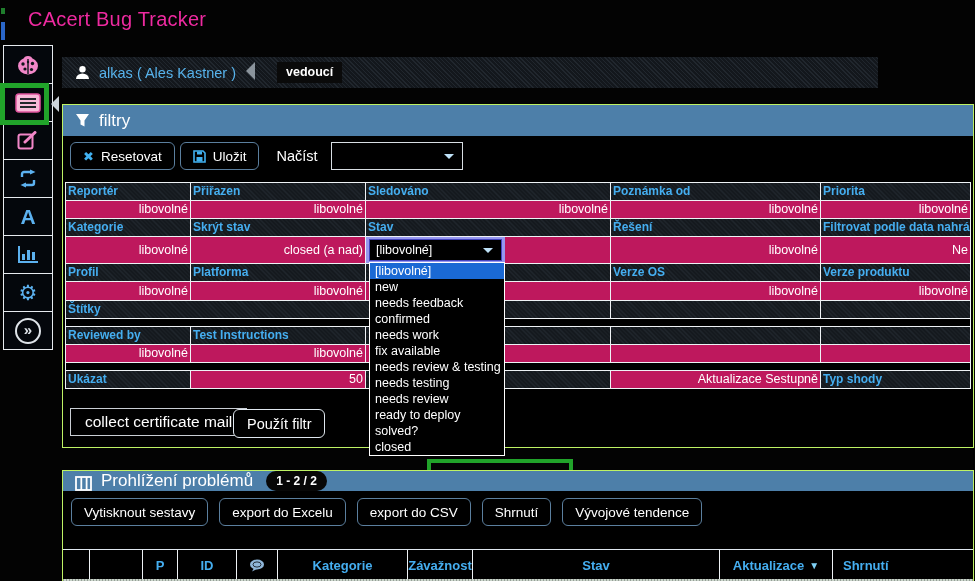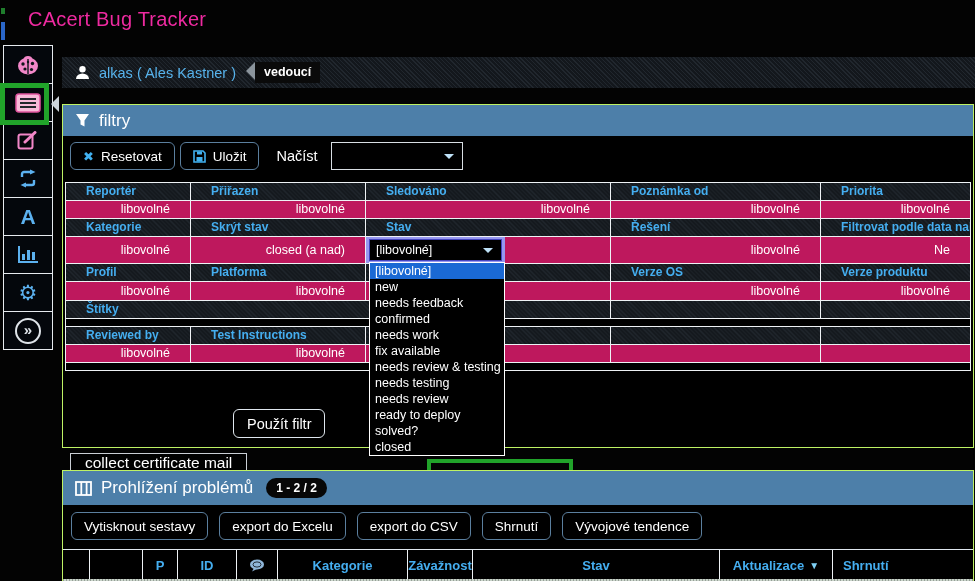--- a/index.html
+++ b/index.html
@@ -21,61 +21,61 @@
   .collapse-circle{width:22px;height:22px;border:2px solid #dfe4e9;border-radius:50%;color:#dfe4e9;
                    font-size:15px;line-height:19px;text-align:center;font-weight:bold;}
   #active-arrow{position:absolute;left:51px;top:96px;width:0;height:0;
                 border-top:8px solid transparent;border-bottom:8px solid transparent;border-right:8px solid #ccd3da;}
   
   .annot{position:absolute;pointer-events:none;box-sizing:border-box;}
   #annot-sidebar{left:0;top:83px;width:49px;height:42px;border:5px solid #21a32a;}
   #annot-apply{left:222px;top:400px;width:102px;height:47px;border:4px solid #e80c0c;}
   #annot-options{left:364px;top:354px;width:146px;height:56px;border:4px solid #21a32a;}
   
-  #userbar{position:absolute;left:62px;top:57px;width:913px;height:31px;display:flex;align-items:center;padding-left:13px;box-sizing:border-box;}
+  #userbar{position:absolute;left:62px;top:57px;width:816px;height:31px;display:flex;align-items:center;padding-left:13px;box-sizing:border-box;}
   #username{color:#57b3ec;font-size:14.5px;margin-left:9px;}
-  #role-wrap{display:flex;align-items:flex-start;margin-left:10px;}
+  #role-wrap{display:flex;align-items:flex-start;margin-left:10px;gap:22px;}
   #role-arrow{width:0;height:0;border-top:9px solid transparent;border-bottom:9px solid transparent;border-right:9px solid #8b949c;}
   #role-badge{background:#0a0a0a;color:#fff;font-size:12.5px;font-weight:bold;padding:3px 9px 4px;}
   
   .panel{position:absolute;left:62px;width:912px;box-sizing:border-box;border:1px solid #bef264;background:#000;}
   #filter-panel{top:104px;height:344px;}
   #issues-panel{top:470px;height:111px;border-bottom:none;}
   .panel-header{height:31px;background:#4d7fa9;display:flex;align-items:center;gap:9px;padding-left:12px;color:#fff;}
   .panel-title{font-size:17px;color:#fff;}
-  #issues-panel .panel-header{height:34px;}
+  #issues-panel .panel-header{height:20px;align-items:flex-end;}
   .count-badge{background:#070707;color:#fff;font-size:12px;font-weight:bold;border-radius:10px;padding:3px 10px;margin-left:4px;}
   
   .btn{display:inline-flex;align-items:center;gap:7px;background:#000;border:1px solid #5b7f9e;border-radius:6px;
        color:#fff;font-size:13.5px;padding:0 12px;height:28px;box-sizing:border-box;cursor:pointer;
        font-family:"Liberation Sans","DejaVu Sans",sans-serif;}
   .btn .bicon{color:#41b1f0;font-size:13px;line-height:1;}
   #filter-toolbar{display:flex;align-items:center;margin:6px 0 0 7px;gap:5px;}
   #load-label{color:#fff;font-size:14.5px;margin:0 8px 0 12px;}
   #load-select{width:132px;height:28px;background:#000;border:1px solid #d8dee3;position:relative;box-sizing:border-box;}
   .sel-chevron{position:absolute;right:8px;top:50%;margin-top:-2px;width:0;height:0;
                border-left:5px solid transparent;border-right:5px solid transparent;border-top:5px solid #bfe2f8;}
   
   #filter-table{position:absolute;left:2px;top:77px;border-collapse:collapse;table-layout:fixed;width:905px;}
-  #filter-table td{border:1px solid #eef2f5;padding:1px 20px;line-height:15px;overflow:hidden;white-space:nowrap;}
+  #filter-table td{border:1px solid #eef2f5;padding:1px 2px;line-height:15px;overflow:hidden;white-space:nowrap;}
   td.hdr{background-color:#14181d;
          background-image:repeating-linear-gradient(45deg,rgba(130,150,170,.12) 0 1px,transparent 1px 3px);
          color:#45aef0;font-weight:bold;font-size:12px;}
   td.val{background:#be185d;color:#fff;font-size:12.5px;text-align:right;}
   tr.sp td{border-left:1px solid #eef2f5;border-right:1px solid #eef2f5;border-top:none;border-bottom:none;height:5px;padding:0;background:#000;}
   
   #status-select{position:relative;width:133px;height:22px;background:#000;border:1px solid #4646c0;
                  box-shadow:0 0 0 3px #9697ef;margin:2px 0 2px 1px;color:#fff;font-size:12.5px;
                  display:flex;align-items:center;padding-left:6px;box-sizing:border-box;}
   #status-dropdown{position:absolute;left:306px;top:157px;width:134px;background:#000;border:1px solid #fff;z-index:6;}
   .dd-item{height:16px;line-height:16px;padding-left:5px;color:#fff;font-size:12.5px;white-space:nowrap;}
   .dd-item.selected{background:#1a69d4;}
   
-  #collect-btn{position:absolute;left:7px;top:303px;height:19px;background:#000;border:1px solid #c9ced4;
-               color:#fff;font-size:15.5px;padding:0 14px;font-family:"Liberation Sans","DejaVu Sans",sans-serif;margin-top:45px;}
+  #collect-btn{position:absolute;left:7px;top:303px;height:28px;background:#000;border:1px solid #c9ced4;
+               color:#fff;font-size:15.5px;padding:0 14px;font-family:"Liberation Sans","DejaVu Sans",sans-serif;}
   #apply-btn{position:absolute;left:170px;top:304px;height:29px;background:#000;border:1px solid #dfe7ee;border-radius:6px;
              color:#fff;font-size:14.5px;padding:4px 13px;font-family:"Liberation Sans","DejaVu Sans",sans-serif;}
   
   #issues-toolbar{display:flex;align-items:center;gap:11px;margin:7px 0 0 8px;}
   #issues-headrow{position:absolute;left:0;top:78px;width:910px;height:30px;display:flex;border-top:1px solid #dfe7ee;background:#000;}
   .ih-cell{box-sizing:border-box;border-right:1px solid #eef2f5;height:30px;display:flex;align-items:center;justify-content:center;
            color:#45aef0;font-weight:bold;font-size:13px;gap:5px;}
   .ih-left{justify-content:flex-start;padding-left:10px;}
   .sort-tri{color:#7fd0f5;font-size:10px;}
   #light-strip{position:absolute;left:0;top:108px;width:910px;height:3px;background:#c8d3c9;
@@ -277,20 +277,27 @@
       <tr>
         <td class="val">libovolné</td>
         <td class="val">libovolné</td>
         <td class="val"></td>
         <td class="val"></td>
         <td class="val"></td>
       </tr>
       <tr class="sp">
             <td colspan="5"></td>
           </tr>
+      <tr>
+        <td class="hdr">Ukázat</td>
+        <td class="val">50</td>
+        <td class="hdr"></td>
+        <td class="val">Aktualizace Sestupně</td>
+        <td class="hdr">Typ shody</td>
+      </tr>
     </tbody>
       </table>
 
     <button id="collect-btn">collect certificate mail</button>
     <button id="apply-btn">Použít filtr</button>
 
     <div id="status-dropdown">
       <div class="dd-item selected">[libovolné]</div>
       <div class="dd-item">new</div>
       <div class="dd-item">needs feedback</div>

